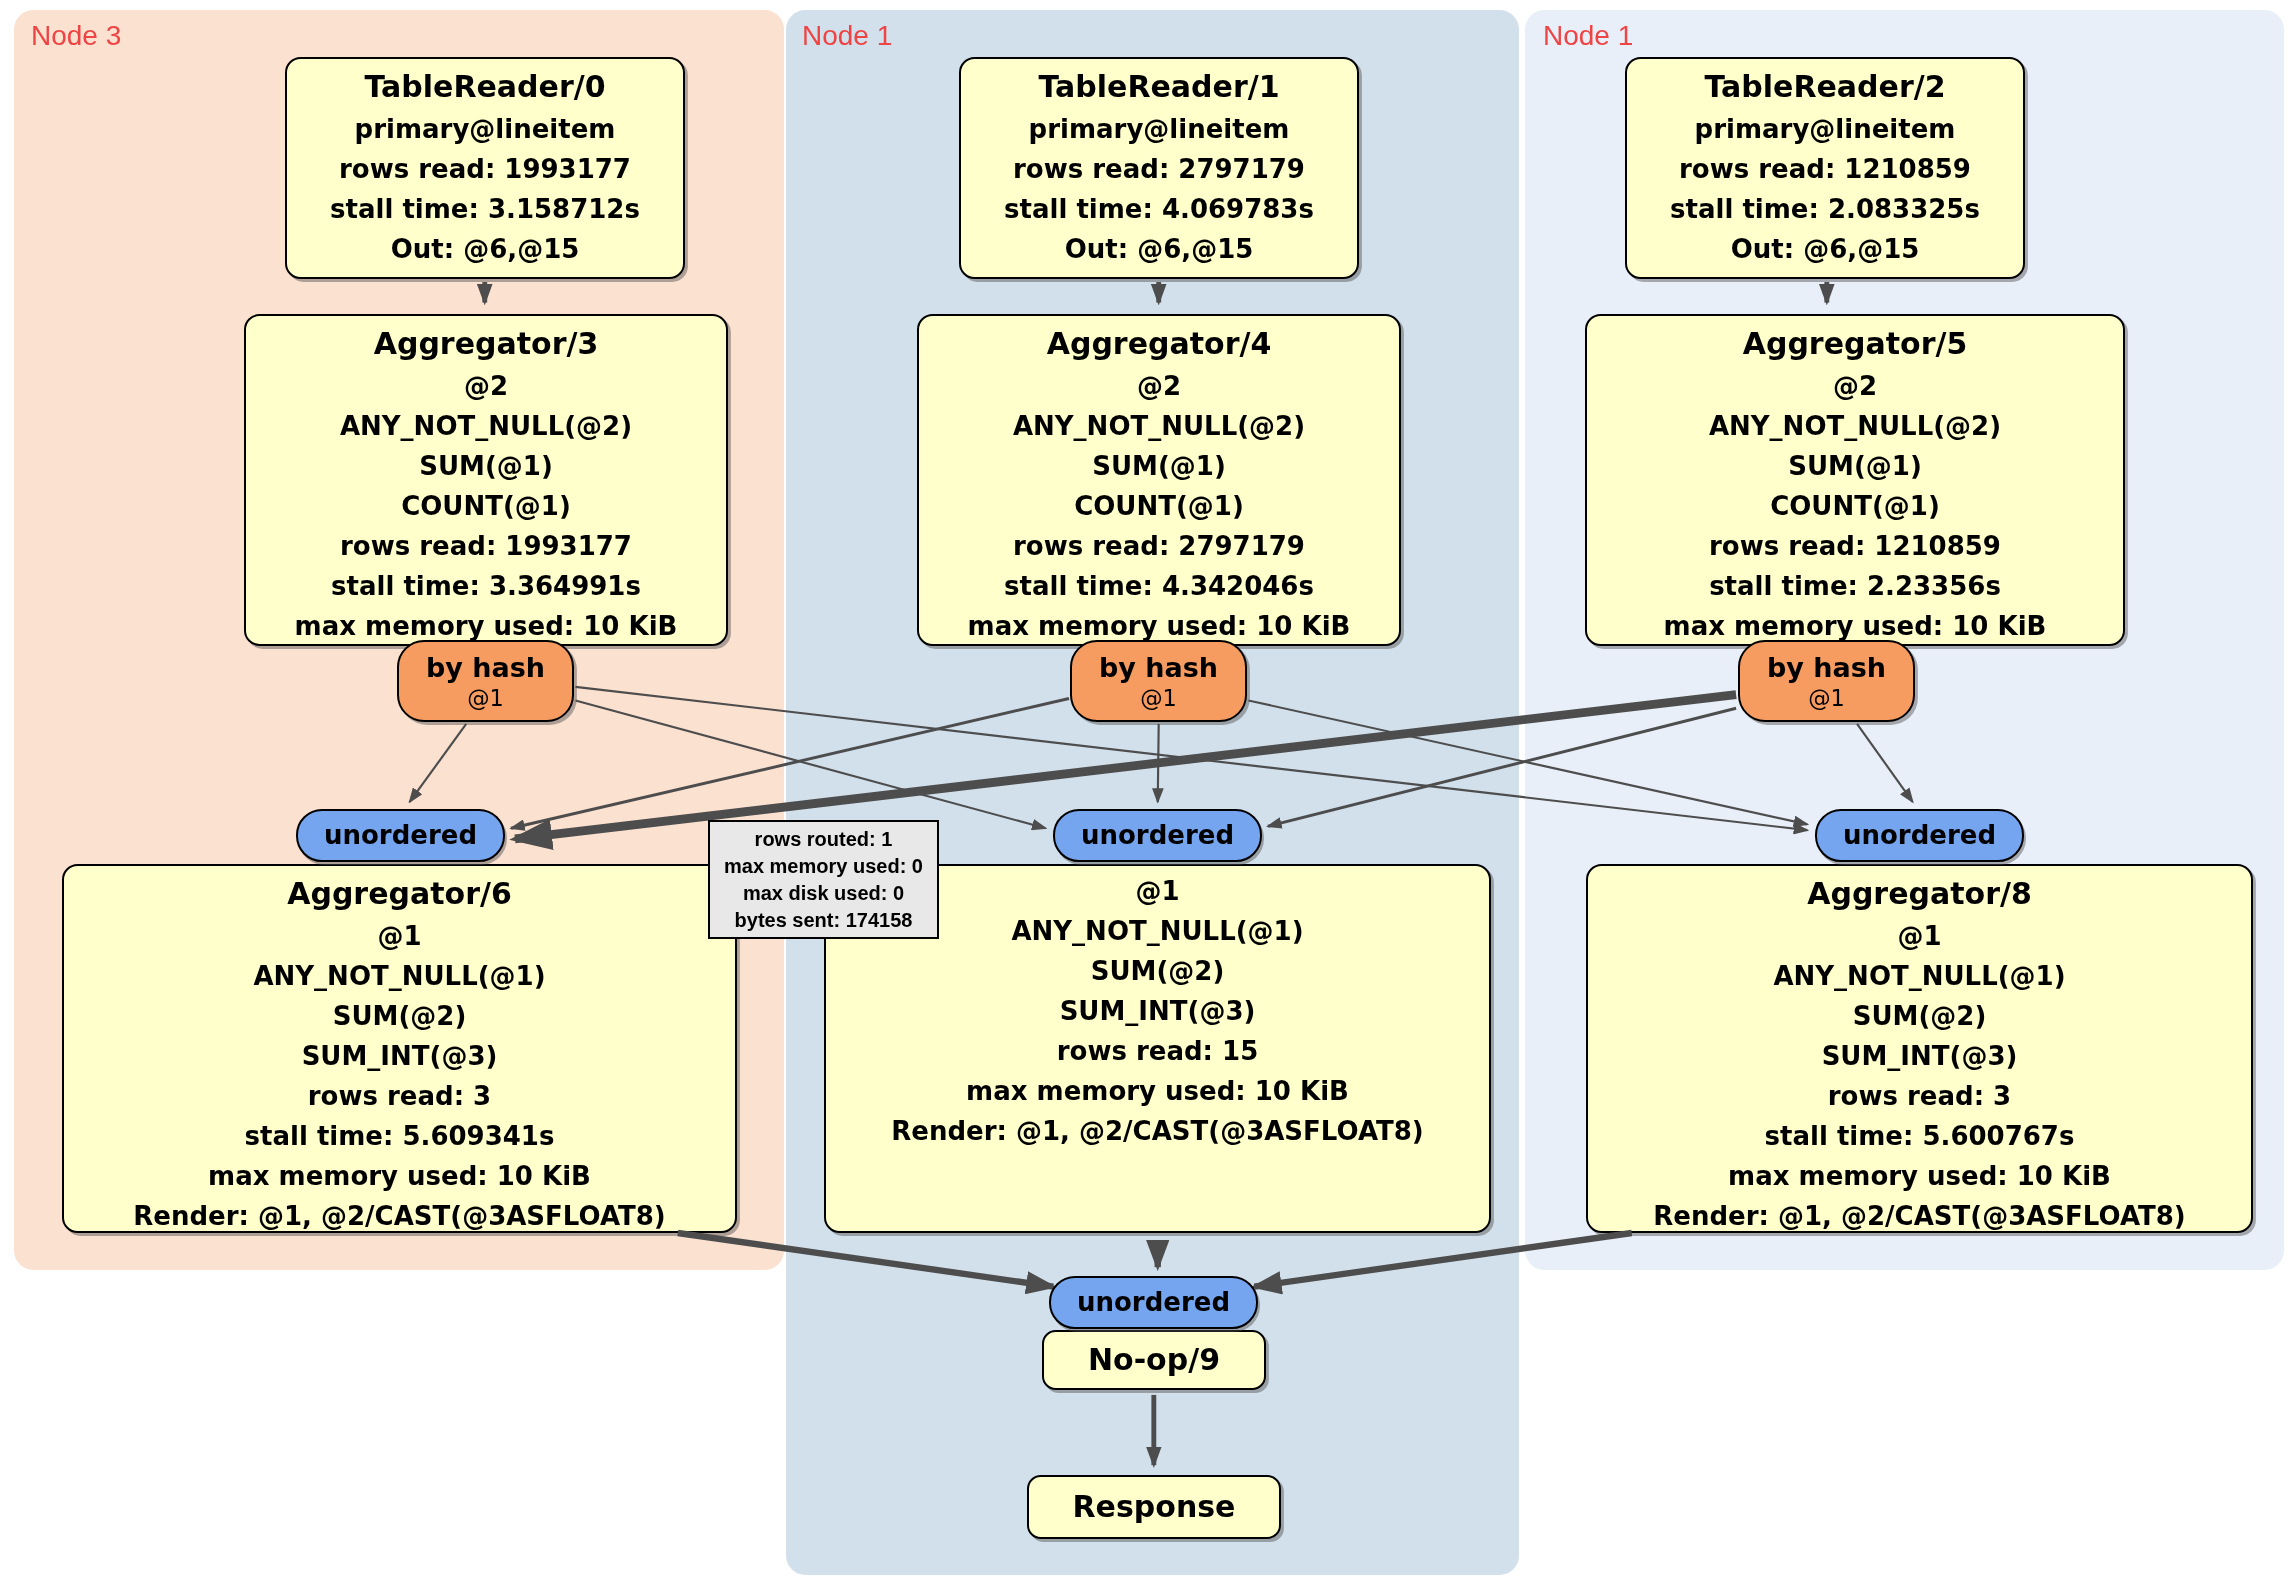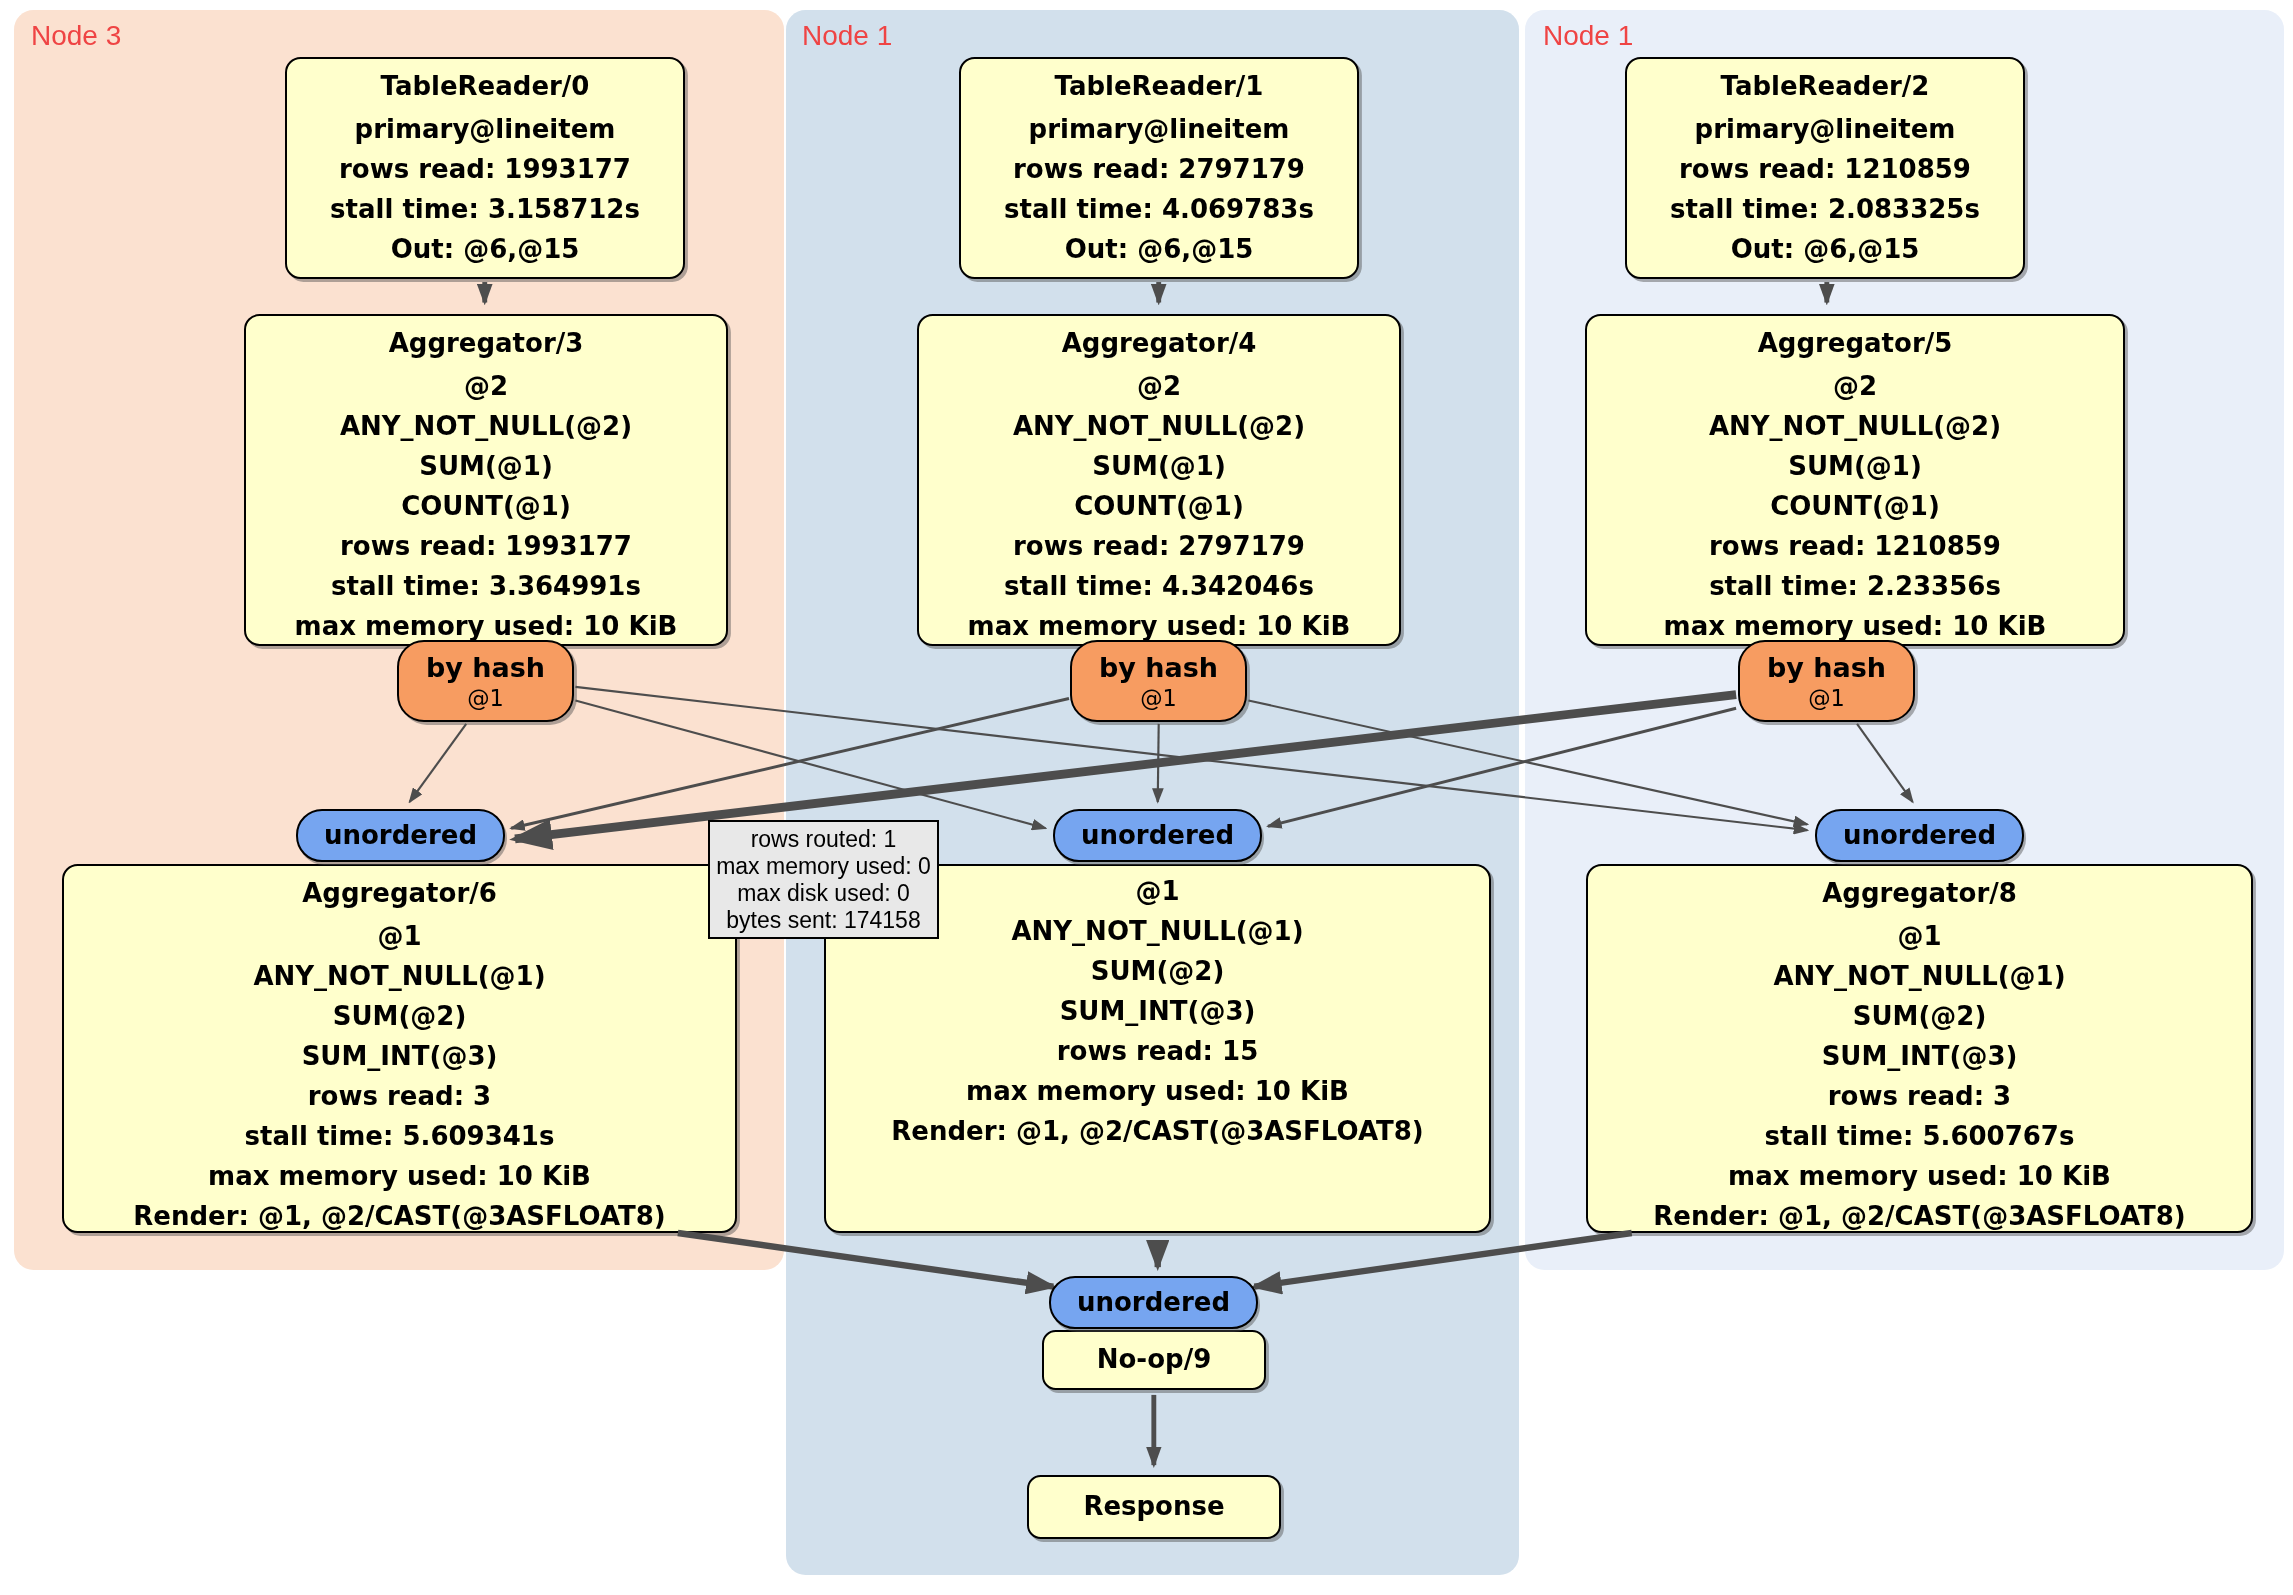--- a/index.html
+++ b/index.html
@@ -14,21 +14,21 @@
   .panel-label{
     position:absolute;font-family:"Liberation Sans",sans-serif;
     font-size:28px;color:#ef4444;
   }
   .box{
     position:absolute;background:var(--node-fill);
     border:2.4px solid var(--node-border);border-radius:15.6px;
     text-align:center;box-shadow:2.9px 2.9px 0 rgba(80,80,80,0.45);
     padding-top:4.9px;box-sizing:border-box;
   }
-  .box-title{font-weight:bold;font-size:26px;line-height:45px;}
+  .box-title{font-weight:bold;font-size:30px;line-height:45px;}
   .box-line{font-size:26px;line-height:40px;font-weight:bold;}
   .router{
     position:absolute;background:var(--router-fill);
     border:2.4px solid #000;border-radius:27px;text-align:center;
     box-shadow:2.9px 2.9px 0 rgba(80,80,80,0.45);padding-top:6.8px;box-sizing:border-box;
   }
   .router-label{font-weight:bold;font-size:27px;line-height:37px;}
   .router-sub{font-size:22.4px;line-height:25px;}
   .sync{
     position:absolute;background:var(--sync-fill);
@@ -41,21 +41,21 @@
     border:2.4px solid #000;border-radius:13.7px;text-align:center;
     box-shadow:2.9px 2.9px 0 rgba(80,80,80,0.45);box-sizing:border-box;
   }
   .minibox .box-title{line-height:55px;}
   .tooltip{
     position:absolute;background:var(--tooltip-fill);
     border:2.9px solid #000;text-align:center;box-sizing:border-box;
     padding-top:3.9px;z-index:40;
     font-family:"Liberation Sans",sans-serif;
   }
-  .tooltip-line{font-size:23px;line-height:27px;}
+  .tooltip-line{font-size:20px;line-height:27px;font-weight:bold;}
   #edges{position:absolute;left:0;top:0;z-index:20;pointer-events:none;}
   #edges line{stroke:var(--edge);}
   #edges marker path{fill:var(--edge);}
   .z-node{z-index:10;}
   .z-pill{z-index:30;}
 </style>
 </head>
 <body>
 
 <div id="canvas">

